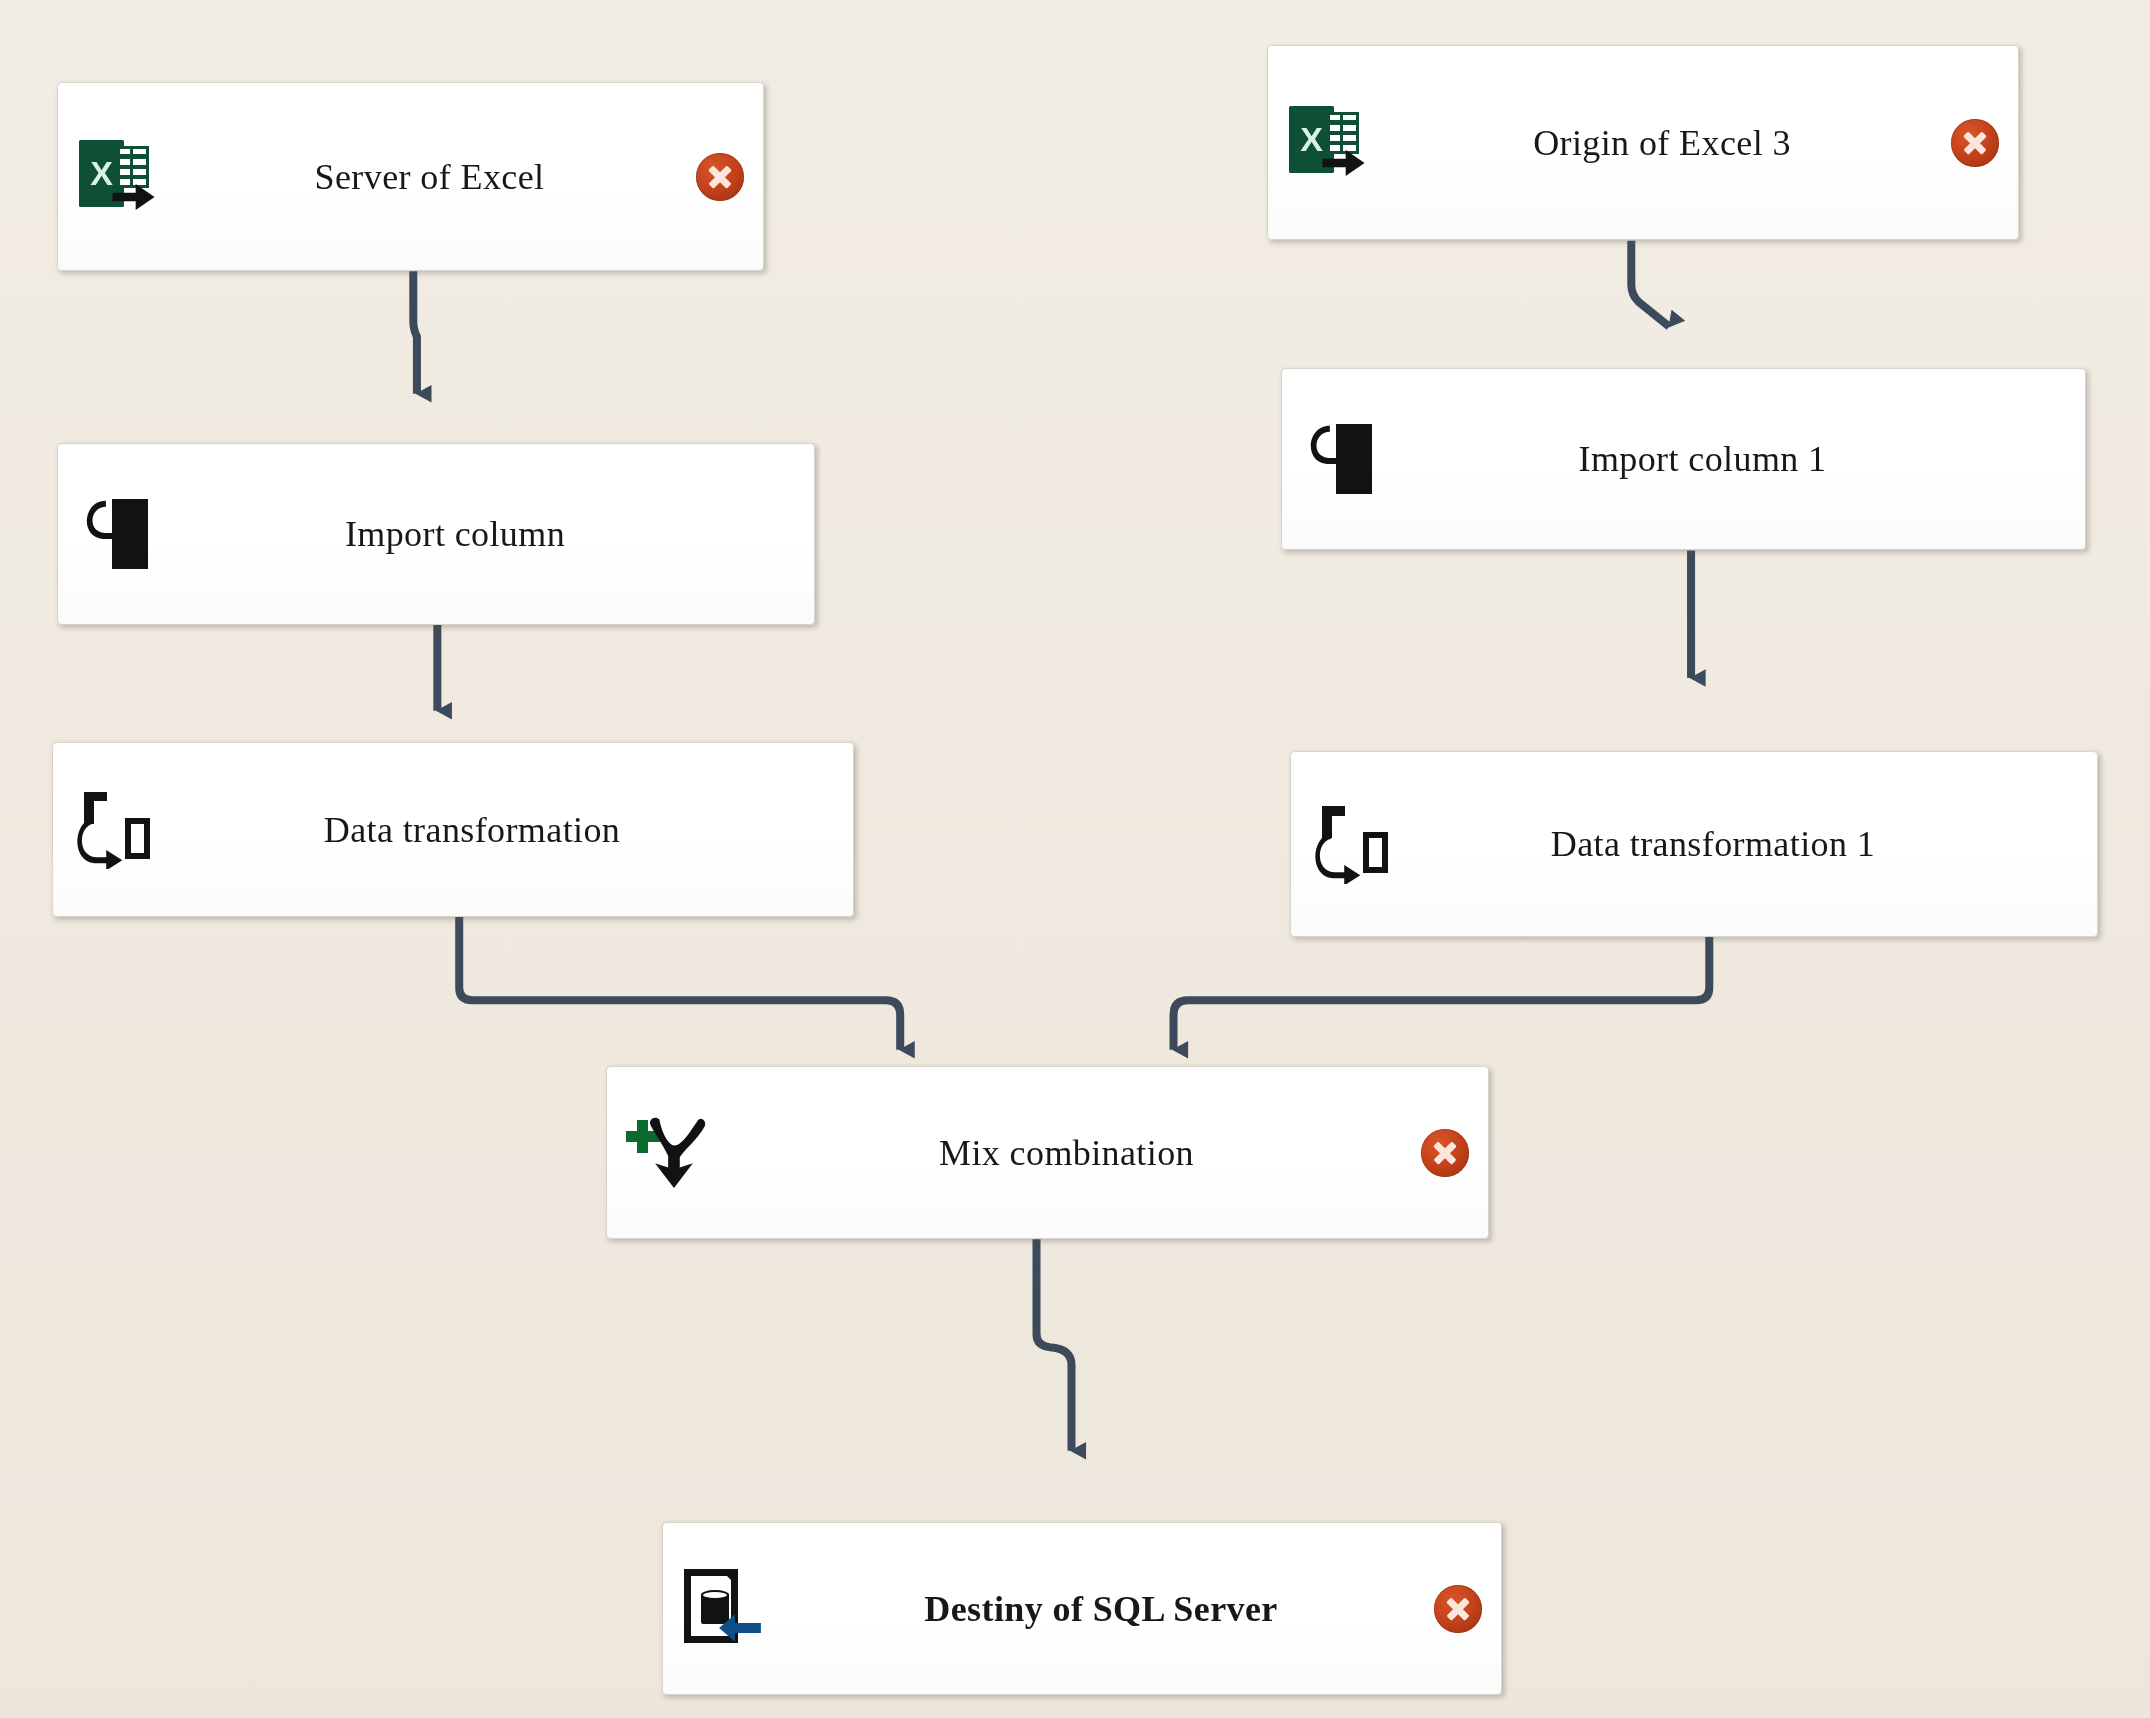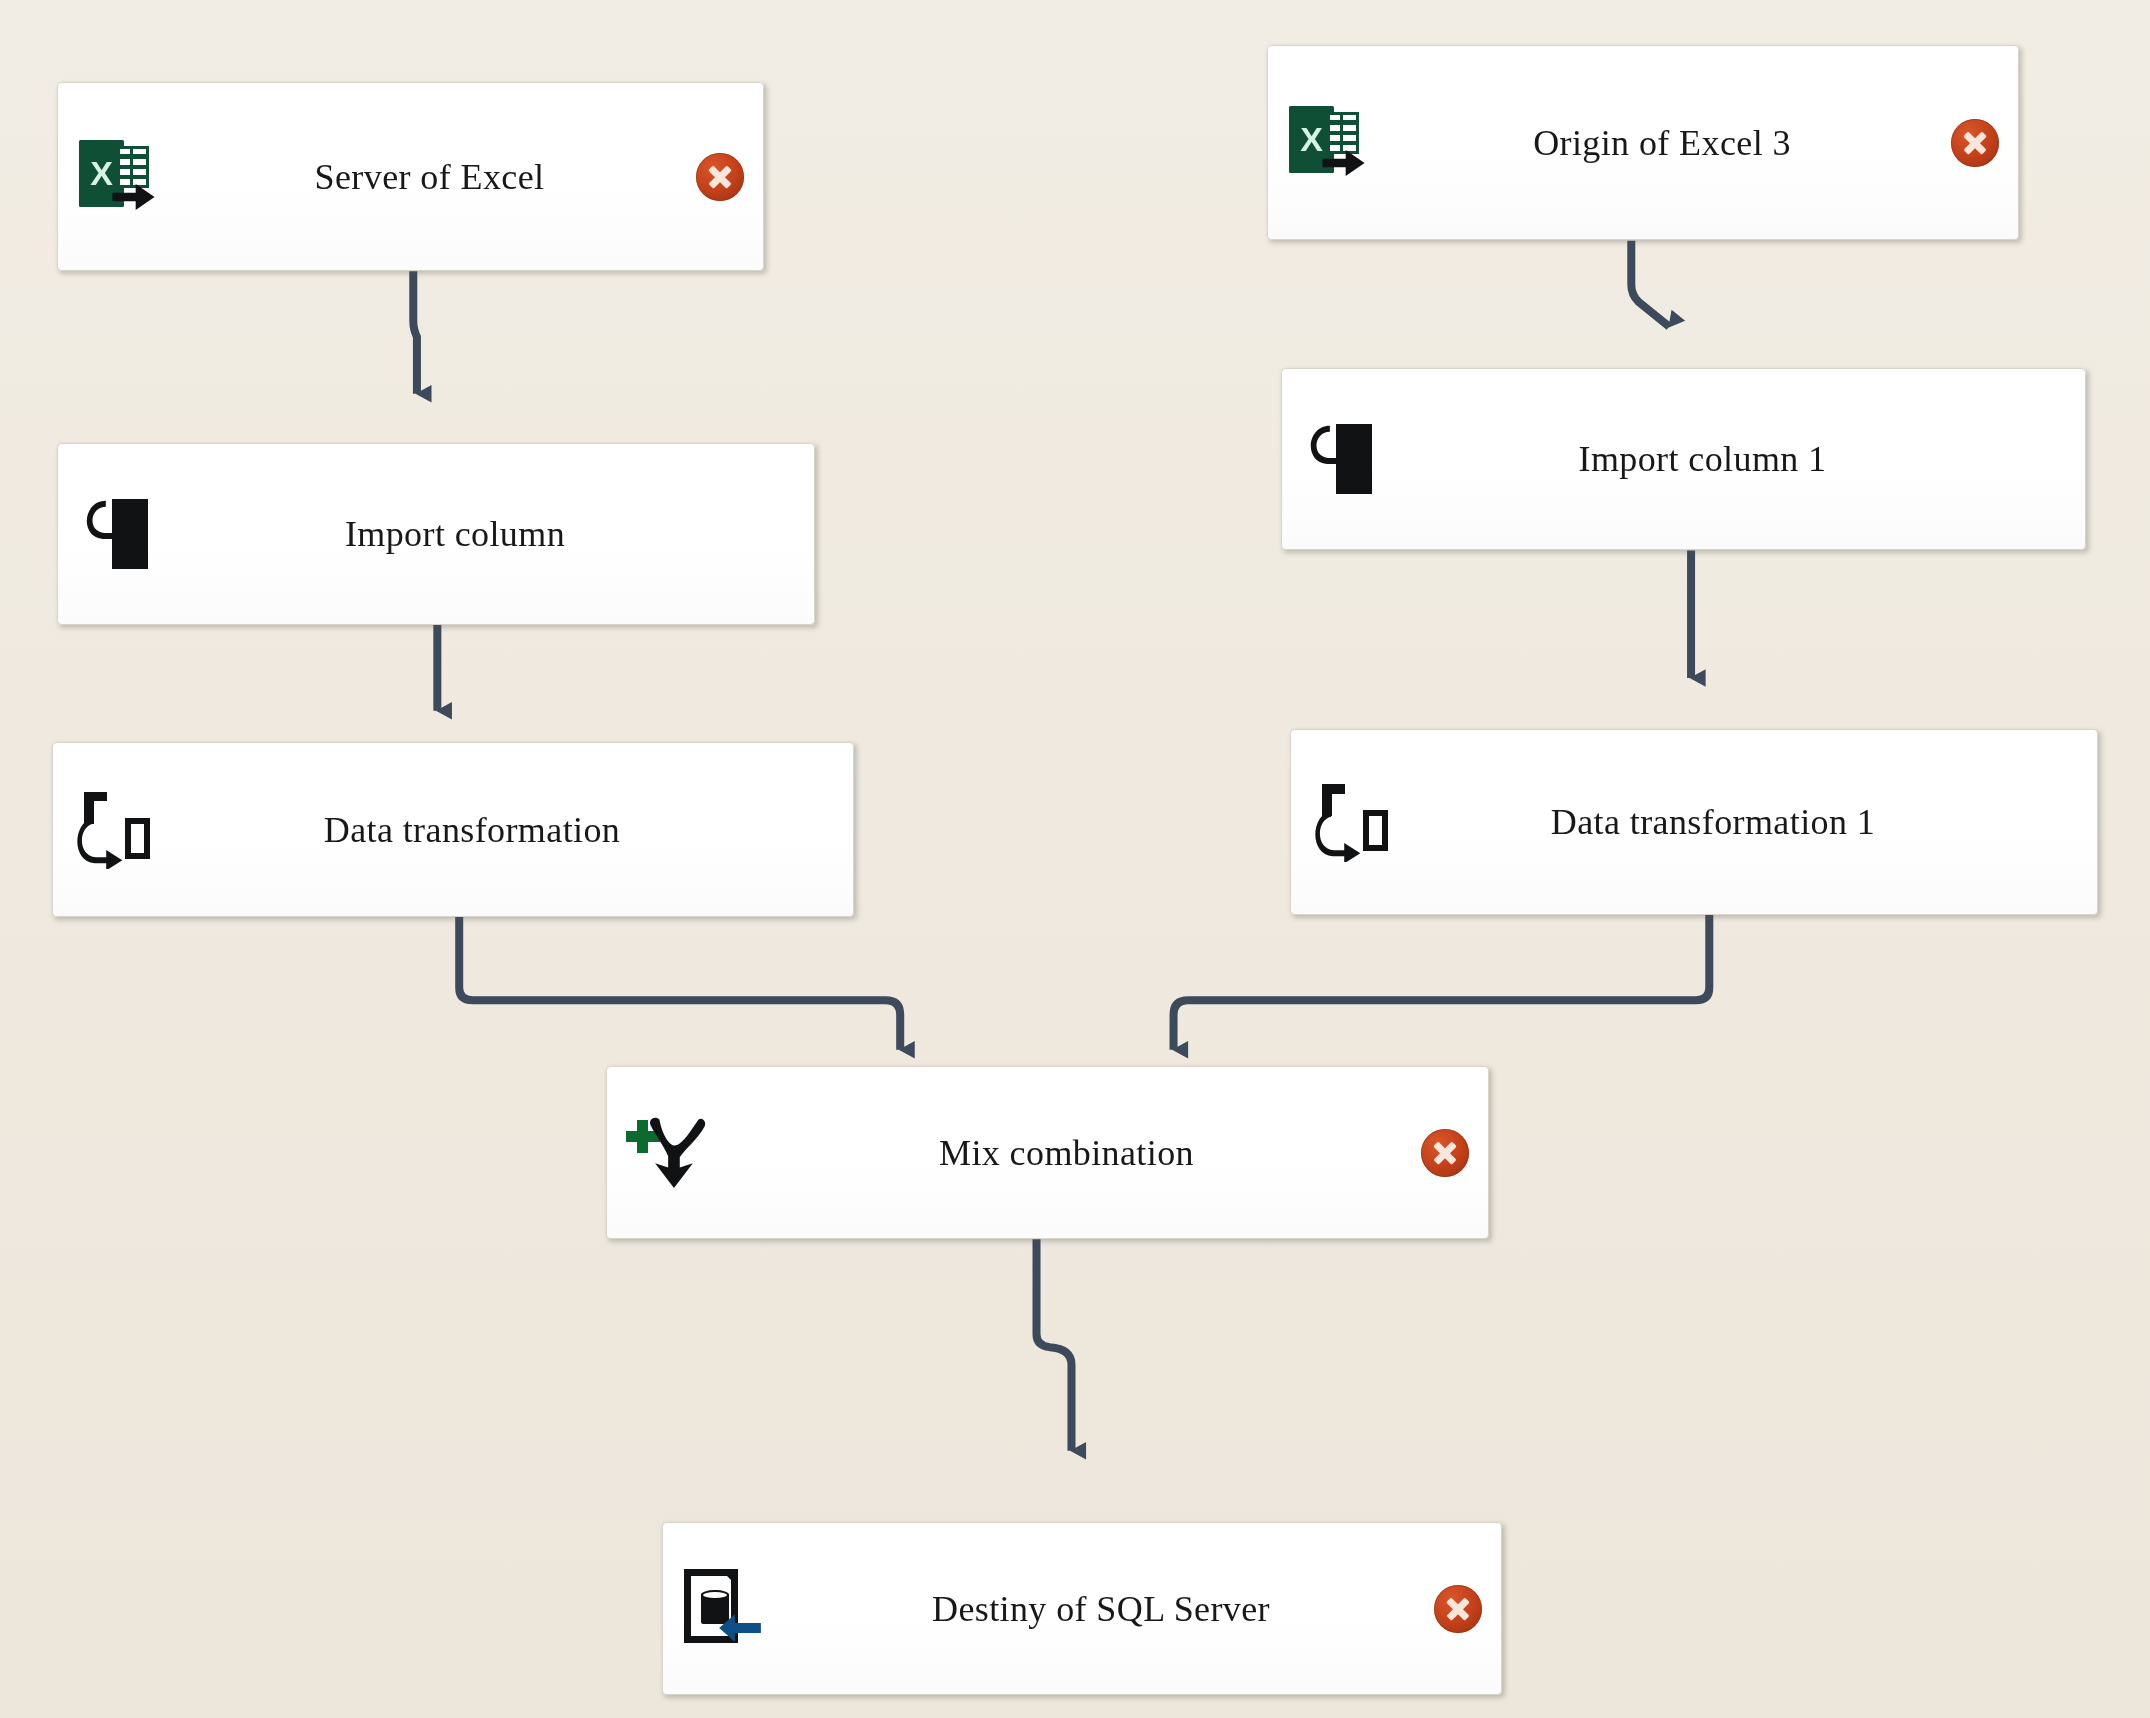--- a/index.html
+++ b/index.html
@@ -275,21 +275,21 @@
           <path d="M34,16 C12,16 8,50 32,52 L46,52 L46,40 L70,56 L46,72 L46,60 L30,60
                    C-2,58 2,8 34,8 Z" fill="#111214"></path>
         </svg>
         <div class="block"></div>
       </div>
     </div>
     <div class="node-label">Import column 1</div>
     <div class="badge-spacer"></div>
   </div>
 
-  <div class="node" style="left:1290px;top:729px;width:808px;height:186px;">
+  <div class="node" style="left:1290px;top:751px;width:808px;height:186px;">
     <div class="node-icon">
       <div class="ico-trans">
         <div class="stem-top"></div>
         <div class="stem"></div>
         <svg viewBox="0 0 112 108" width="82" height="79" style="position:absolute;left:0;top:0;" xmlns="http://www.w3.org/2000/svg">
           <path d="M26,46 C6,50 4,90 30,92 L44,92 L44,82 L66,96 L44,110 L44,100 L28,100
                    C-4,98 -2,44 26,38 Z" fill="#111214"></path>
         </svg>
         <div class="boxout"></div>
       </div>
@@ -312,21 +312,21 @@
       </div>
     </div>
     <div class="node-label">Mix combination</div>
     <div class="badge">
       <div class="circ"></div>
         <div class="x1"></div>
         <div class="x2"></div>
     </div>
   </div>
 
-  <div class="node" style="left:662px;top:1522px;width:840px;height:173px;">
+  <div class="node" style="left:662px;top:1522px;width:840px;height:173px;font-weight:bold;">
     <div class="node-icon">
       <div class="ico-sql">
         <div class="doc"></div>
         <div class="corner"></div>
         <div class="cyl"></div>
         <div class="cyl-top"></div>
         <svg class="bluearrow" viewBox="0 0 66 50" xmlns="http://www.w3.org/2000/svg">
           <path d="M4,25 L26,6 L26,18 L62,18 L62,32 L26,32 L26,44 Z" fill="#0d4f86"></path>
         </svg>
       </div>

